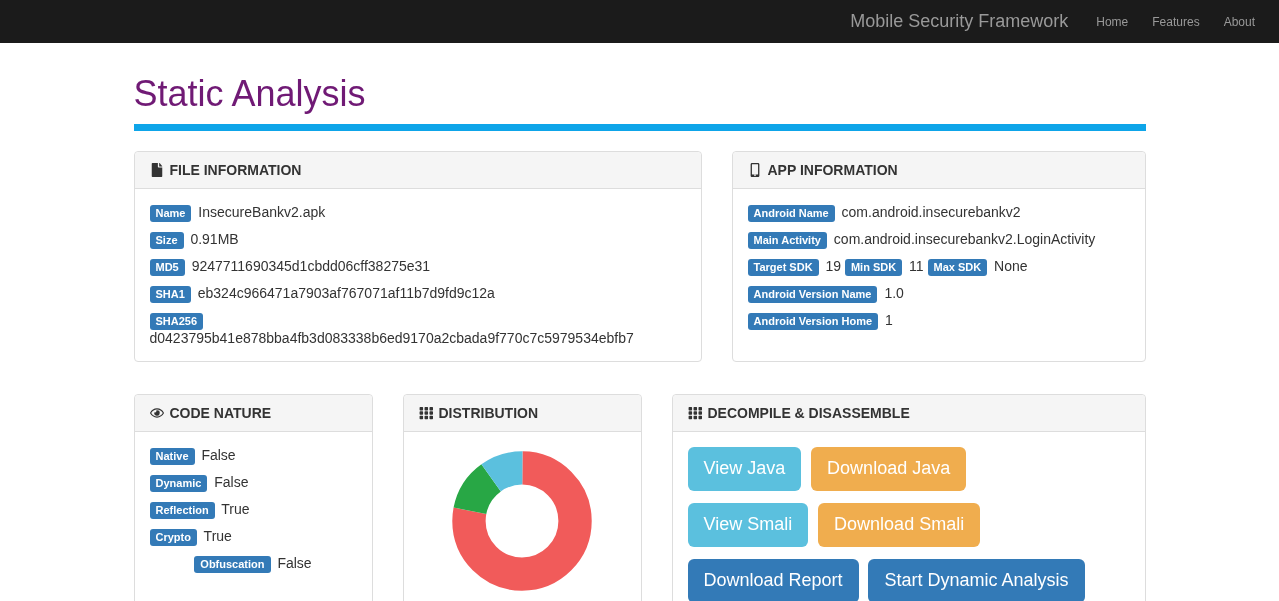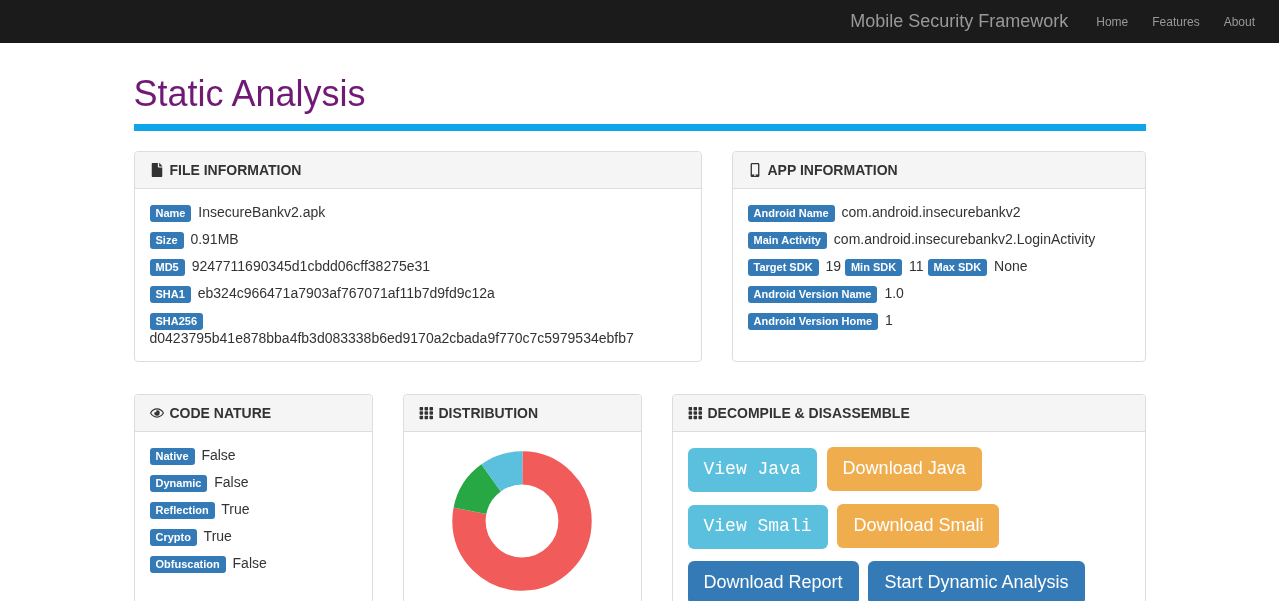--- a/index.html
+++ b/index.html
@@ -90,21 +90,21 @@
     padding: 10px 16px;
     font-size: 18px;
     color: #fff;
     border-radius: 6px;
     border: none;
     cursor: pointer;
     margin-right: 6px;
     margin-bottom: 12px;
     line-height: 1.333;
   }
-  .btn-info { background: #5bc0de; font-family: Liberation Mono, monospace; }
+  .btn-info { background: #5bc0de; }
   .btn-warning { background: #f0ad4e; }
   .btn-primary { background: #337ab7; }
   .col-file { flex: 0 0 568px; }
   .col-app  { flex: 1; }
   .col-code { flex: 0 0 239px; }
   .col-dist { flex: 0 0 239px; }
   .col-dec  { flex: 1; }
 
   .icon {
     display: inline-block;
@@ -179,21 +179,21 @@
         <svg class="icon" viewBox="0 0 576 512">
             <path fill="#333" d="M288 144a110.94 110.94 0 0 0-31.24 5 55.4 55.4 0 0 1 7.24 27 56 56 0 0 1-56 56 55.4 55.4 0 0 1-27-7.24A111.71 111.71 0 1 0 288 144zm284.52 97.4C518.29 135.59 410.93 64 288 64S57.68 135.64 3.48 241.41a32.35 32.35 0 0 0 0 29.19C57.71 376.41 165.07 448 288 448s230.32-71.64 284.52-177.41a32.35 32.35 0 0 0 0-29.19zM288 400c-98.65 0-189.09-55-237.93-144C98.91 167 189.34 112 288 112s189.09 55 237.93 144C477.1 345 386.66 400 288 400z"></path>
           </svg>
         <span class="panel-title">CODE NATURE</span>
       </div>
       <div class="panel-body">
         <div class="info-line"><span class="label">Native</span> <span>False</span></div>
         <div class="info-line"><span class="label">Dynamic</span> <span>False</span></div>
         <div class="info-line"><span class="label">Reflection</span> <span>True</span></div>
         <div class="info-line"><span class="label">Crypto</span> <span>True</span></div>
-        <div class="info-line" style="margin-bottom:0;"><span class="label">Obfuscation</span> <span>False</span></div>
+        <div class="info-line" style="margin-bottom:0;text-align:center;"><span class="label">Obfuscation</span> <span>False</span></div>
       </div>
     </div>
 
     <div class="panel col-dist">
       <div class="panel-heading">
         <svg class="icon" viewBox="0 0 512 512">
             <path fill="#333" d="M149.333 56v80c0 13.255-10.745 24-24 24h-80c-13.255 0-24-10.745-24-24V56c0-13.255 10.745-24 24-24h80c13.255 0 24 10.745 24 24zm181.334 240v-80c0-13.255-10.745-24-24-24h-80c-13.255 0-24 10.745-24 24v80c0 13.255 10.745 24 24 24h80c13.255 0 24-10.745 24-24zm-181.334 0v-80c0-13.255-10.745-24-24-24h-80c-13.255 0-24 10.745-24 24v80c0 13.255 10.745 24 24 24h80c13.255 0 24-10.745 24-24zm0 160v-80c0-13.255-10.745-24-24-24h-80c-13.255 0-24 10.745-24 24v80c0 13.255 10.745 24 24 24h80c13.255 0 24-10.745 24-24zm181.334 0v-80c0-13.255-10.745-24-24-24h-80c-13.255 0-24 10.745-24 24v80c0 13.255 10.745 24 24 24h80c13.255 0 24-10.745 24-24zm181.333 0v-80c0-13.255-10.745-24-24-24h-80c-13.255 0-24 10.745-24 24v80c0 13.255 10.745 24 24 24h80c13.255 0 24-10.745 24-24zm0-160v-80c0-13.255-10.745-24-24-24h-80c-13.255 0-24 10.745-24 24v80c0 13.255 10.745 24 24 24h80c13.255 0 24-10.745 24-24zm0-160V56c0-13.255-10.745-24-24-24h-80c-13.255 0-24 10.745-24 24v80c0 13.255 10.745 24 24 24h80c13.255 0 24-10.745 24-24zM330.667 56v80c0 13.255-10.745 24-24 24h-80c-13.255 0-24-10.745-24-24V56c0-13.255 10.745-24 24-24h80c13.255 0 24 10.745 24 24z"></path>
           </svg>
         <span class="panel-title">DISTRIBUTION</span>
       </div>

